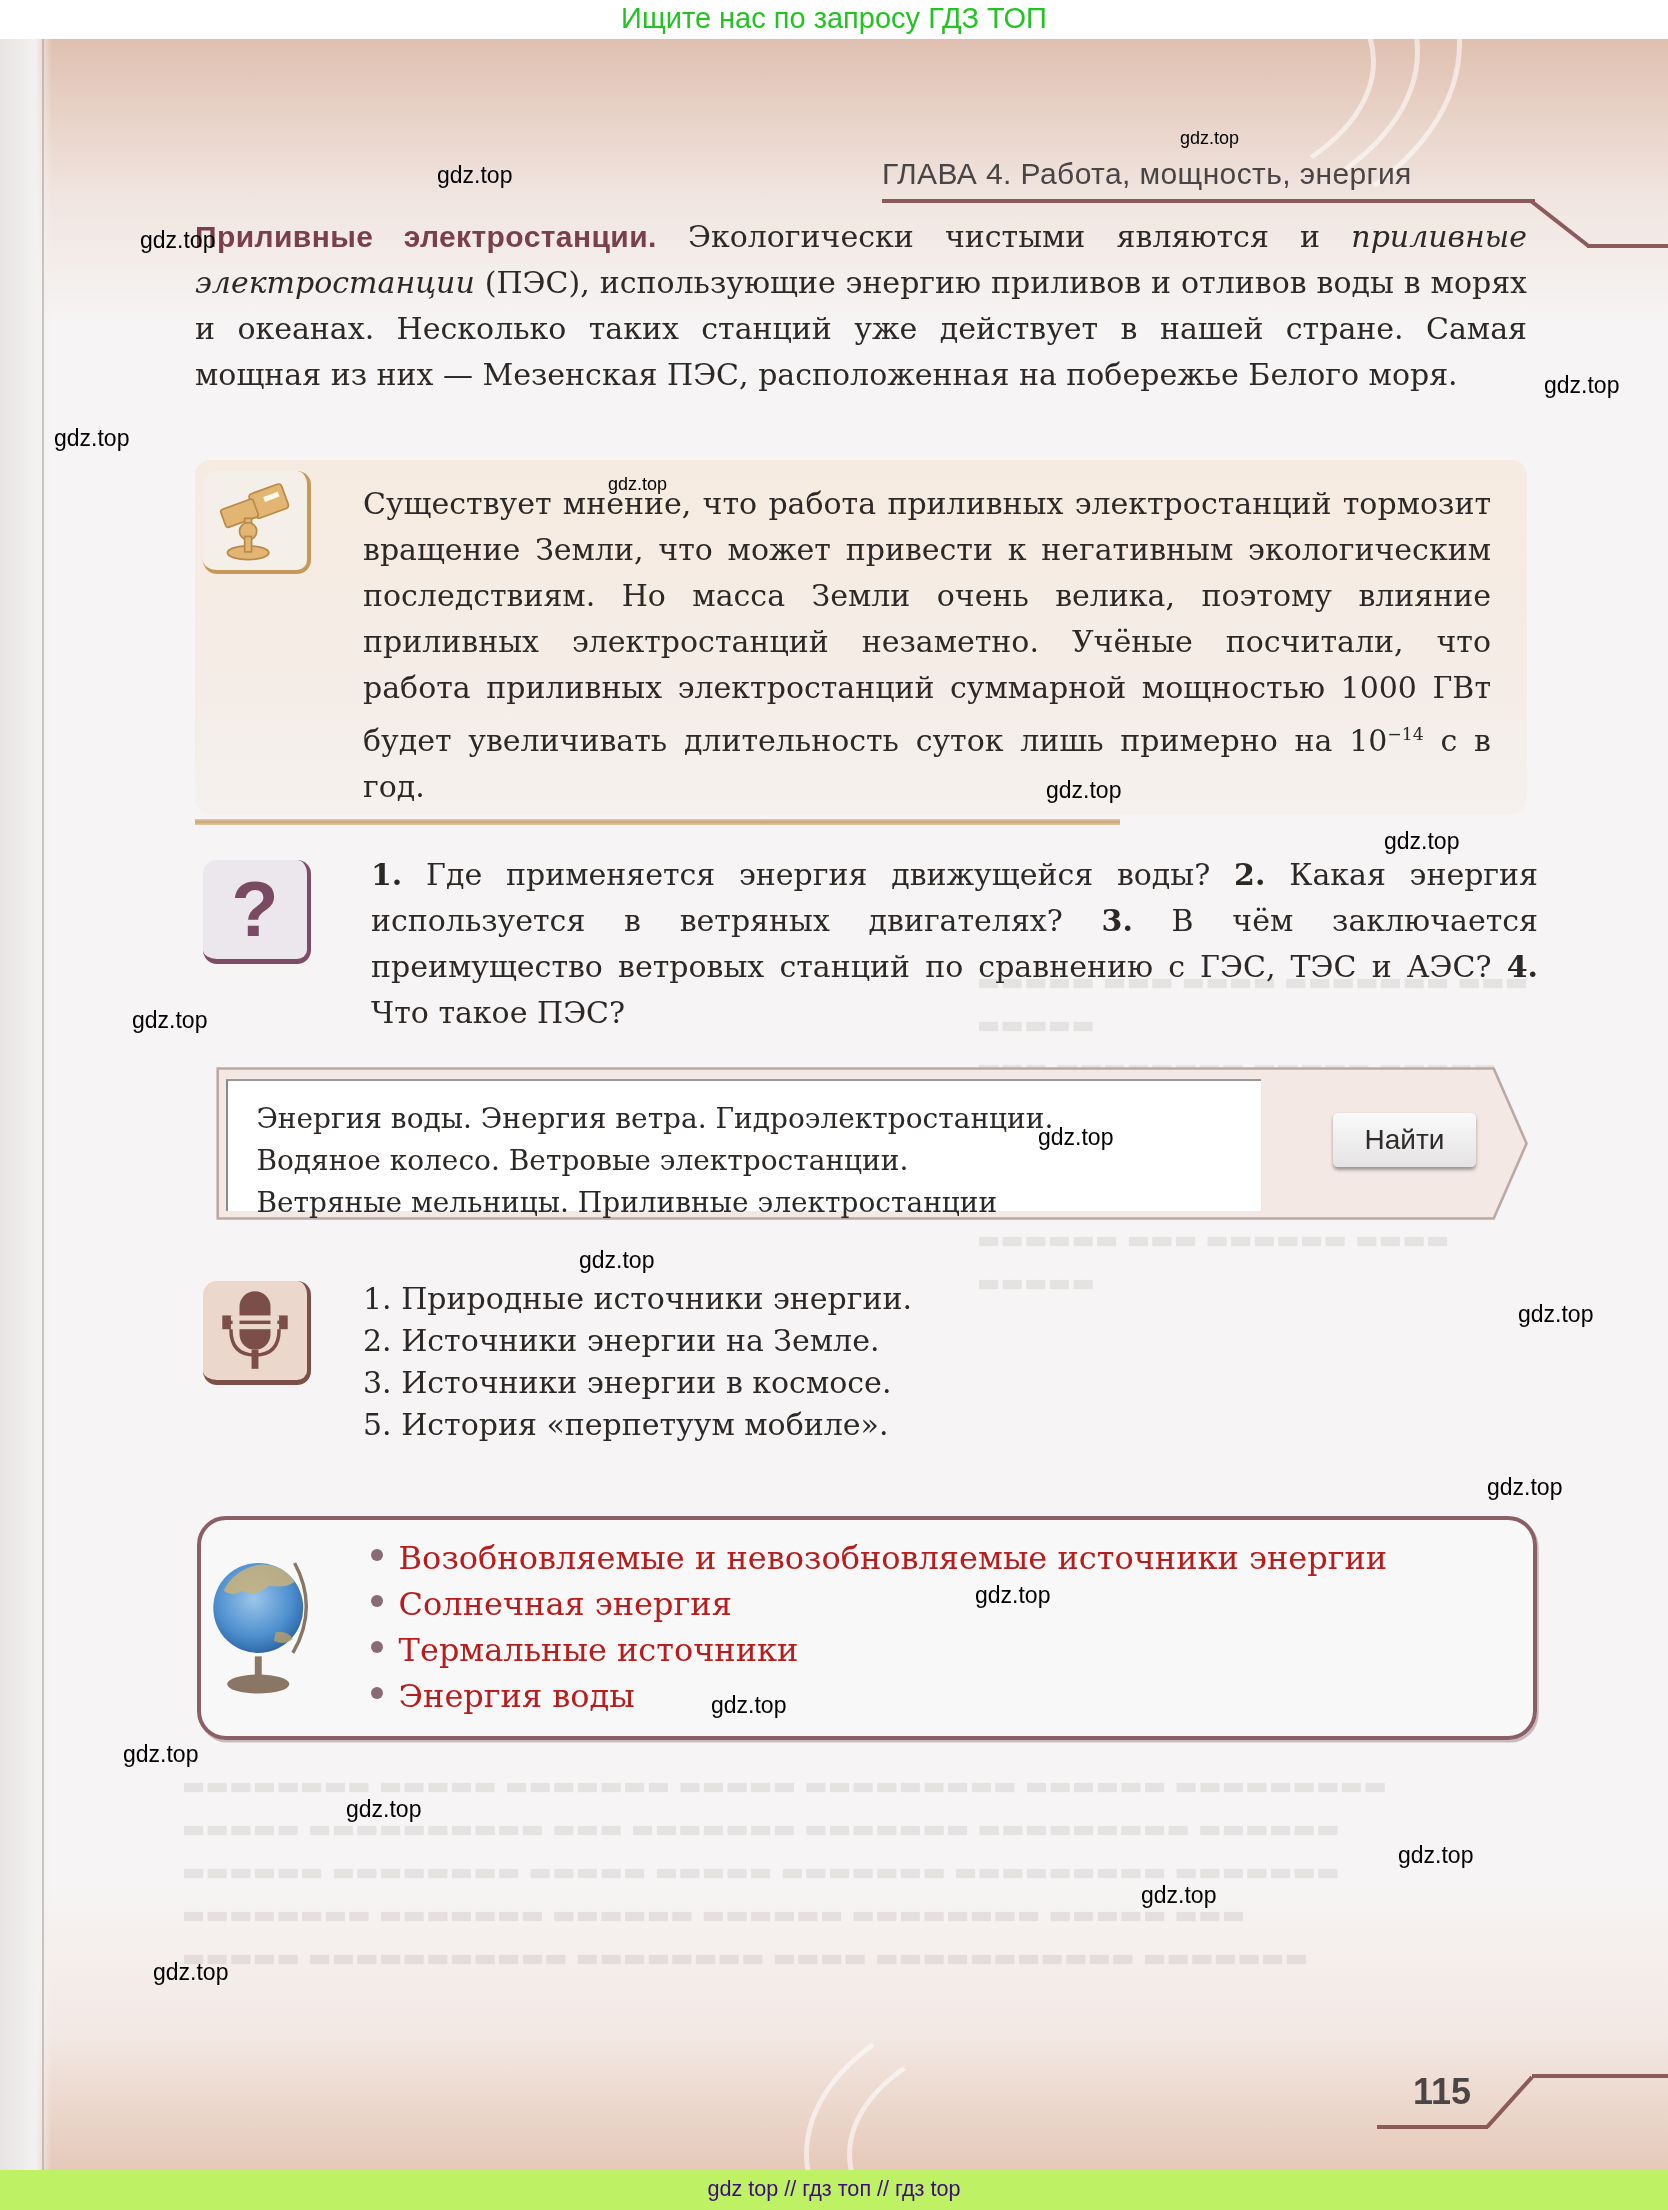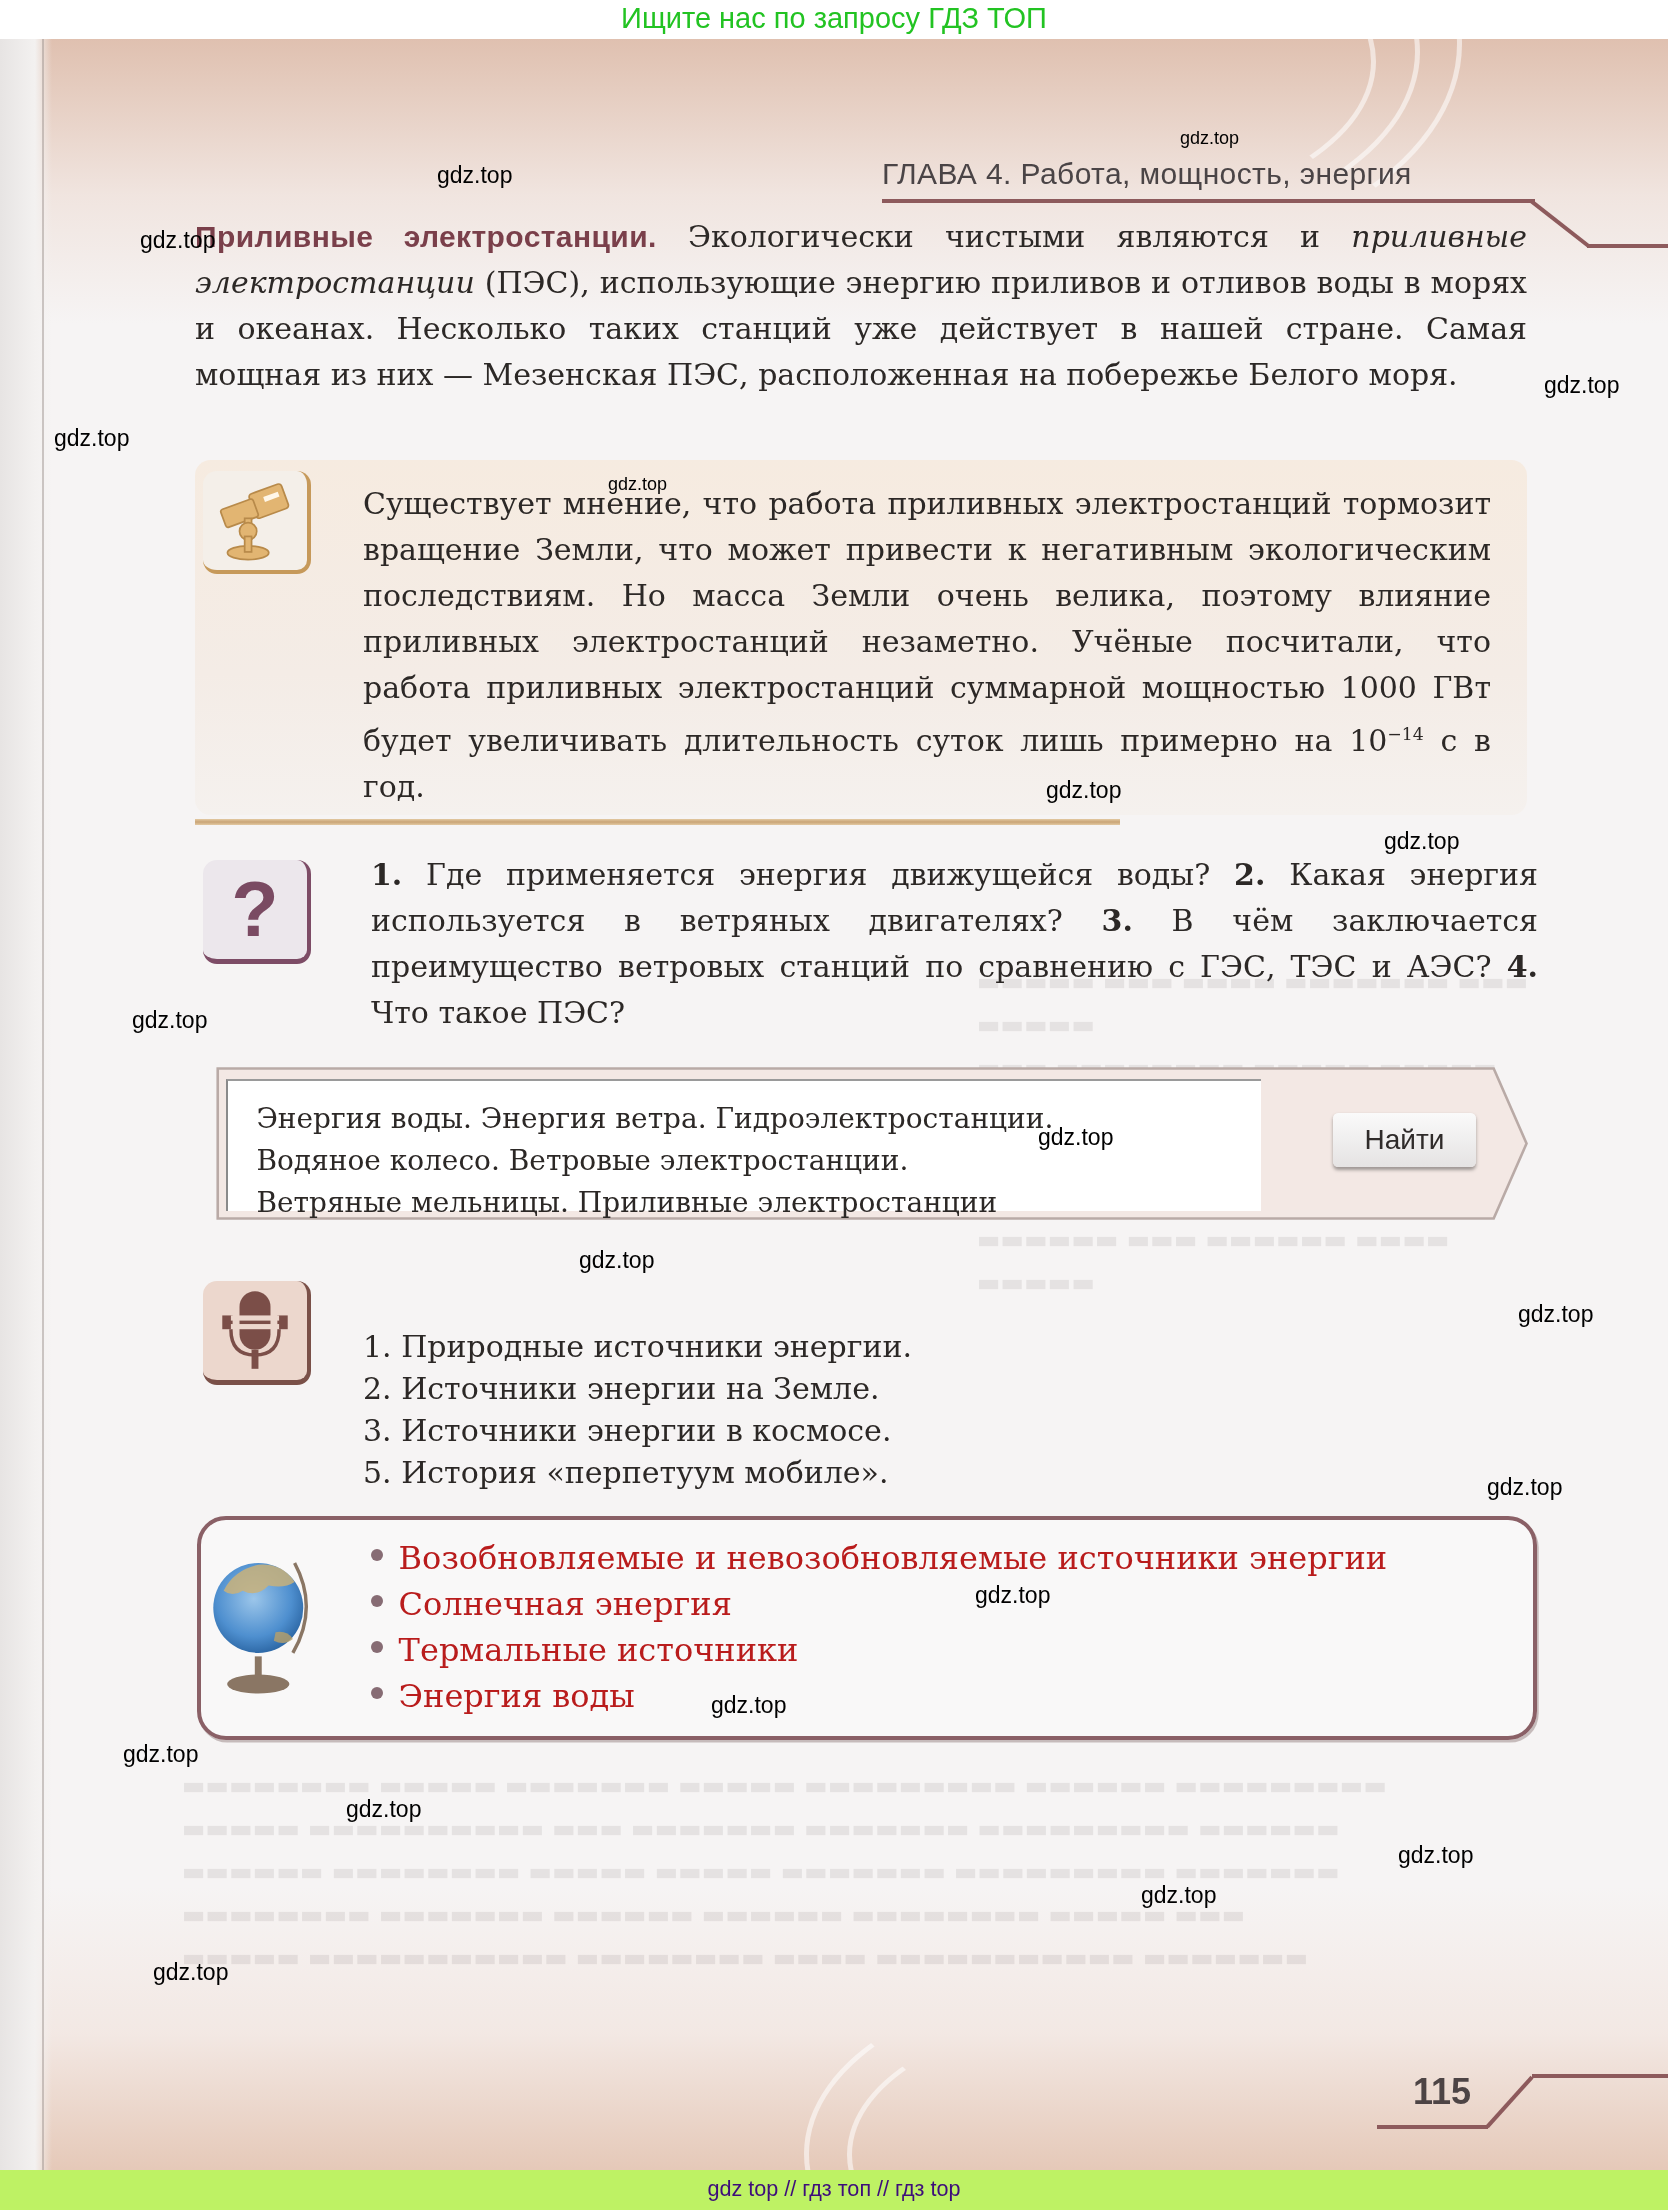--- a/index.html
+++ b/index.html
@@ -93,21 +93,21 @@
   .search-lines {
     position: absolute; left: 28px; top: 17.3px; width: 1012px;
     font-size: 28px; line-height: 42px; font-family: "DejaVu Serif", serif; color: #2c2826;
   }
   .find-button {
     position: absolute; left: 1117px; top: 48px; width: 143px; height: 54px;
     background: linear-gradient(180deg, #fafafa, #e5e3e3); border-radius: 5.2px;
     box-shadow: 0 2.6px 3.5px rgba(0,0,0,0.35);
     font-family: "Liberation Sans", sans-serif; font-size: 28px; line-height: 54px; text-align: center; color: #2f2b2a;
   }
-  .topics { left: 363px; top: 1278px; width: 1167px; text-align: left; line-height: 42px; margin-top: 48px; }
+  .topics { left: 363px; top: 1278px; width: 1167px; text-align: left; line-height: 42px; }
   .topics .row { display: block; white-space: nowrap; }
   .globe-box {
     position: absolute; left: 197px; top: 1516px; width: 1332px; height: 216px;
     border: 4.3px solid #8a6066; border-radius: 29px; background: rgba(255,255,255,0.35);
     box-shadow: 1.7px 2.6px 0 rgba(110,80,80,0.35);
   }
   .globe-icon { position: absolute; left: 208px; top: 1537px; width: 104px; height: 173px; }
   .bullets {
     position: absolute; left: 371px; top: 1535px; width: 1167px;
     font-size: 32px; line-height: 46px; font-family: "DejaVu Serif", serif; color: #b91c1c;

